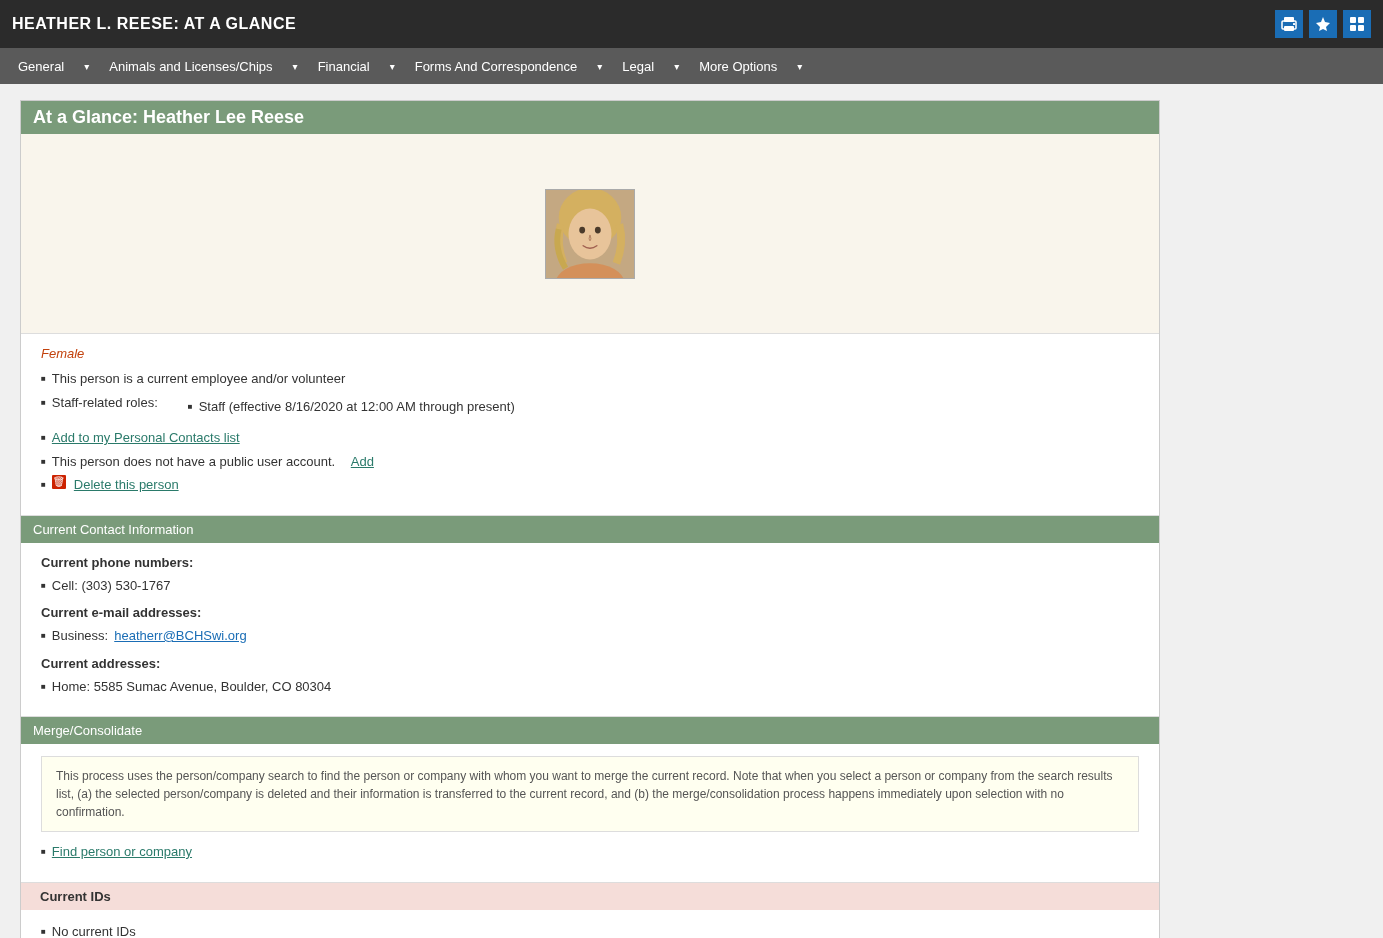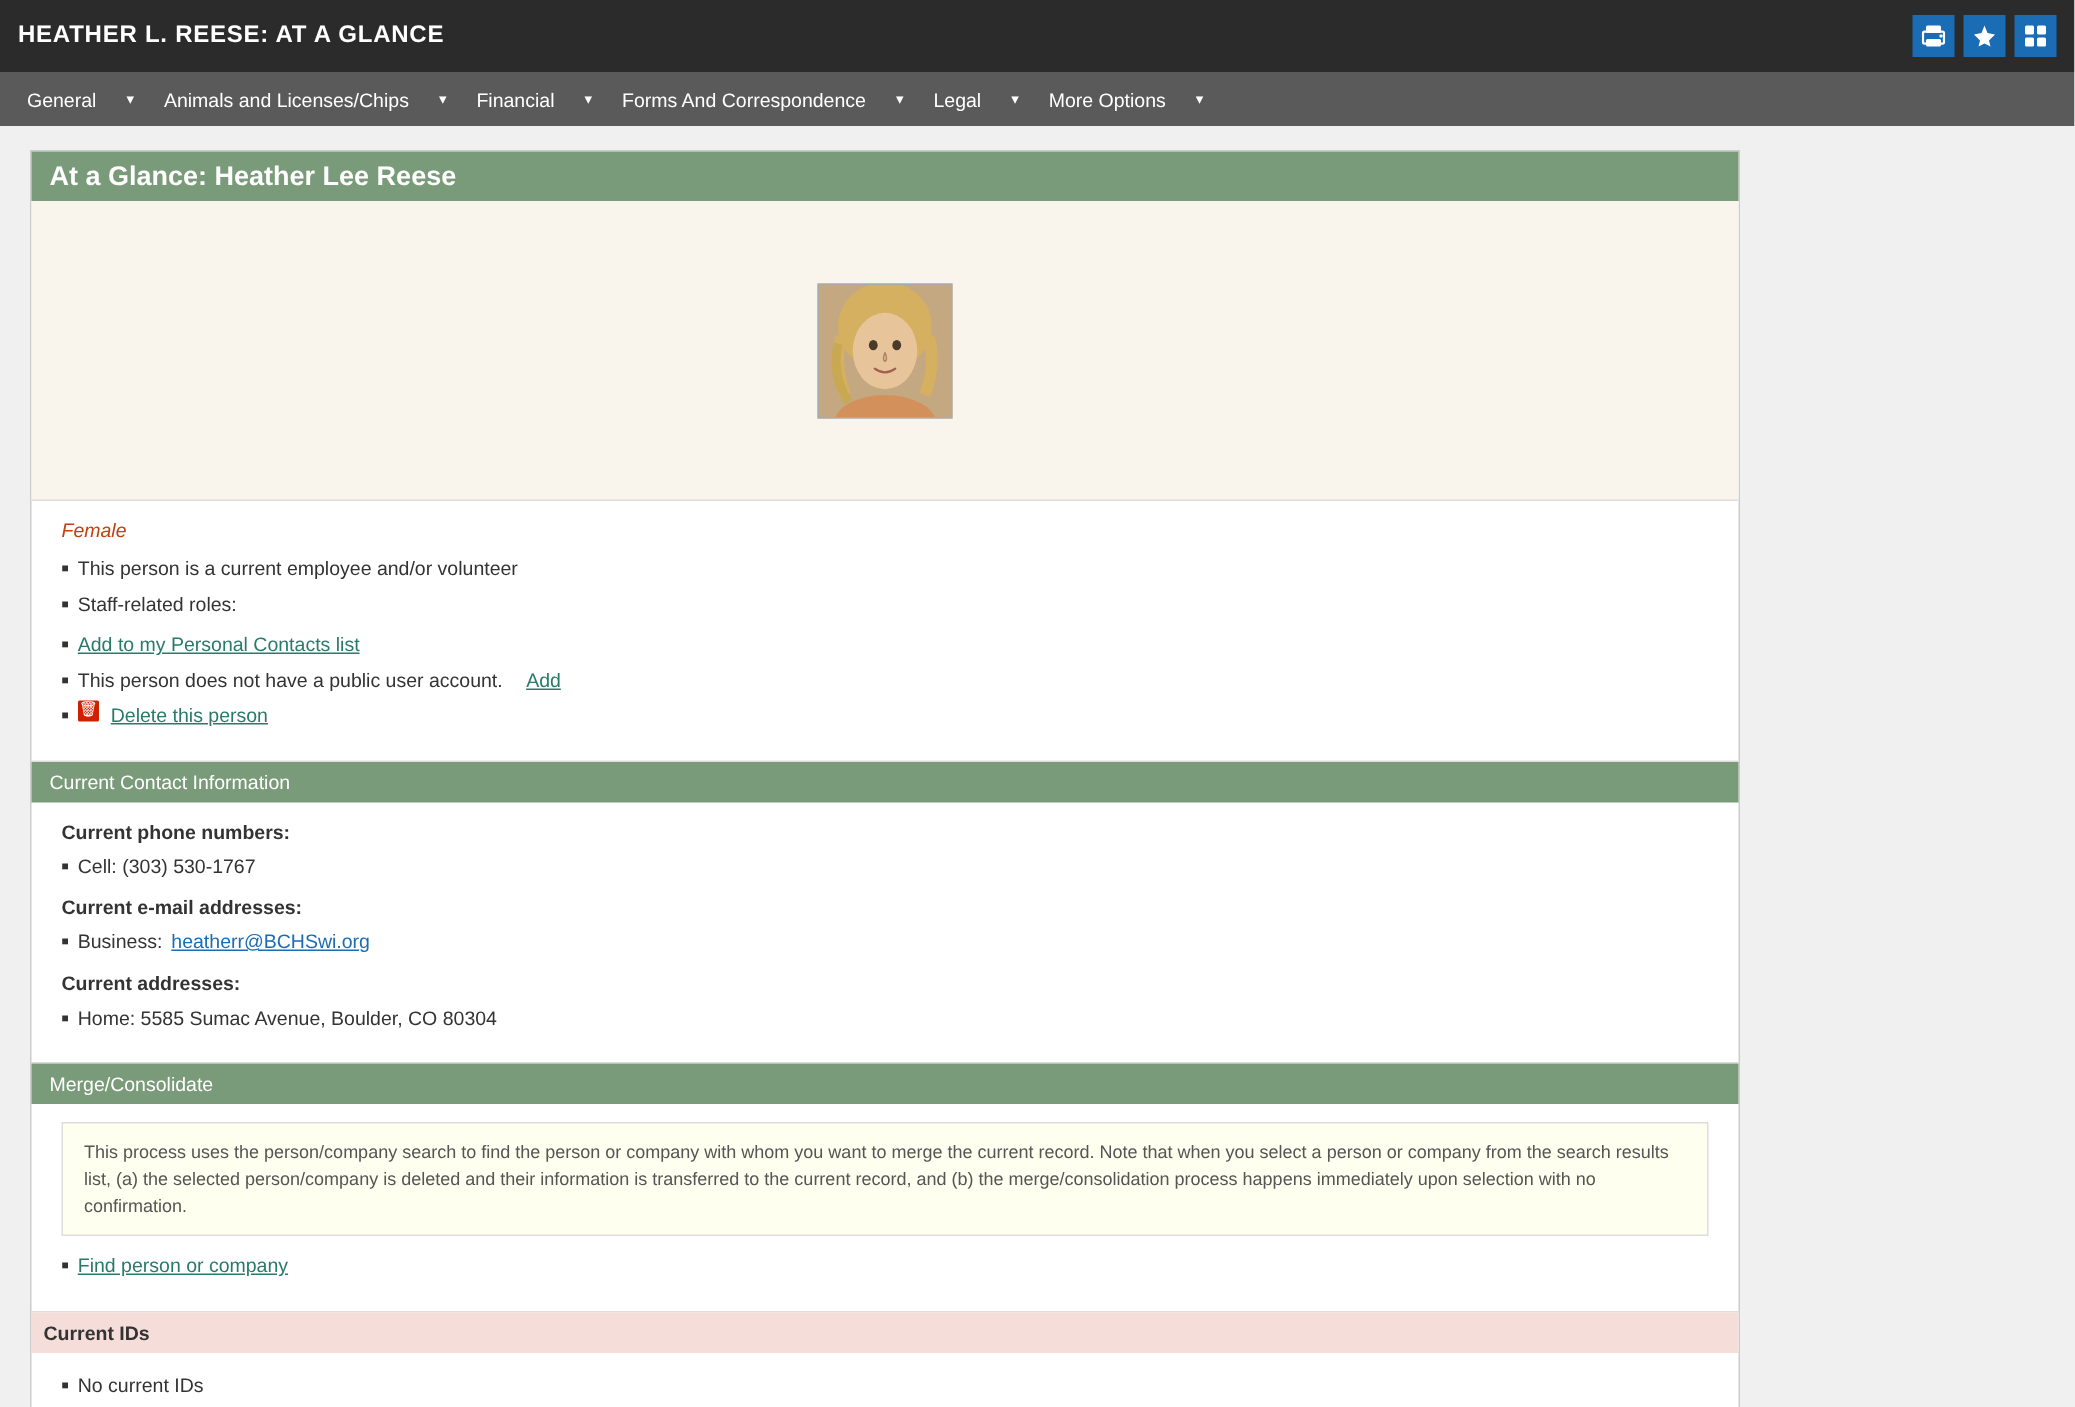--- a/index.html
+++ b/index.html
@@ -76,21 +76,21 @@
     
     .section-header {
       background: #7a9b7a;
       color: #fff;
       padding: 6px 12px;
       font-size: 13px;
     }
     .section-header-pink {
       background: #f5ddd9;
       color: #333;
-      padding: 6px 8px;
+      padding: 6px 19px;
       font-size: 13px;
       font-weight: bold;
     }
 
     
     .photo-area {
       background: #f9f5ec;
       display: flex;
       align-items: center;
       justify-content: center;
@@ -318,20 +318,25 @@
     </div>
 
     <div class="info-section">
       <div class="gender-label">Female</div>
       <ul class="bullet-list">
         <li>
           <span>This person is a current employee and/or volunteer</span>
         </li>
         <li>
           <span>Staff-related roles:</span>
+          <ul class="sub-bullet" style="margin-top:4px;">
+            <li>
+              <span>Staff (effective 8/16/2020 at 12:00 AM through present)</span>
+            </li>
+          </ul>
         </li>
       </ul>
       <div style="margin-top: 8px;">
         <ul class="bullet-list">
           <li>
             <a class="link-teal">Add to my Personal Contacts list</a>
           </li>
           <li>
             <span>This person does not have a public user account.</span>&nbsp;
             <a class="link-teal">Add</a>

